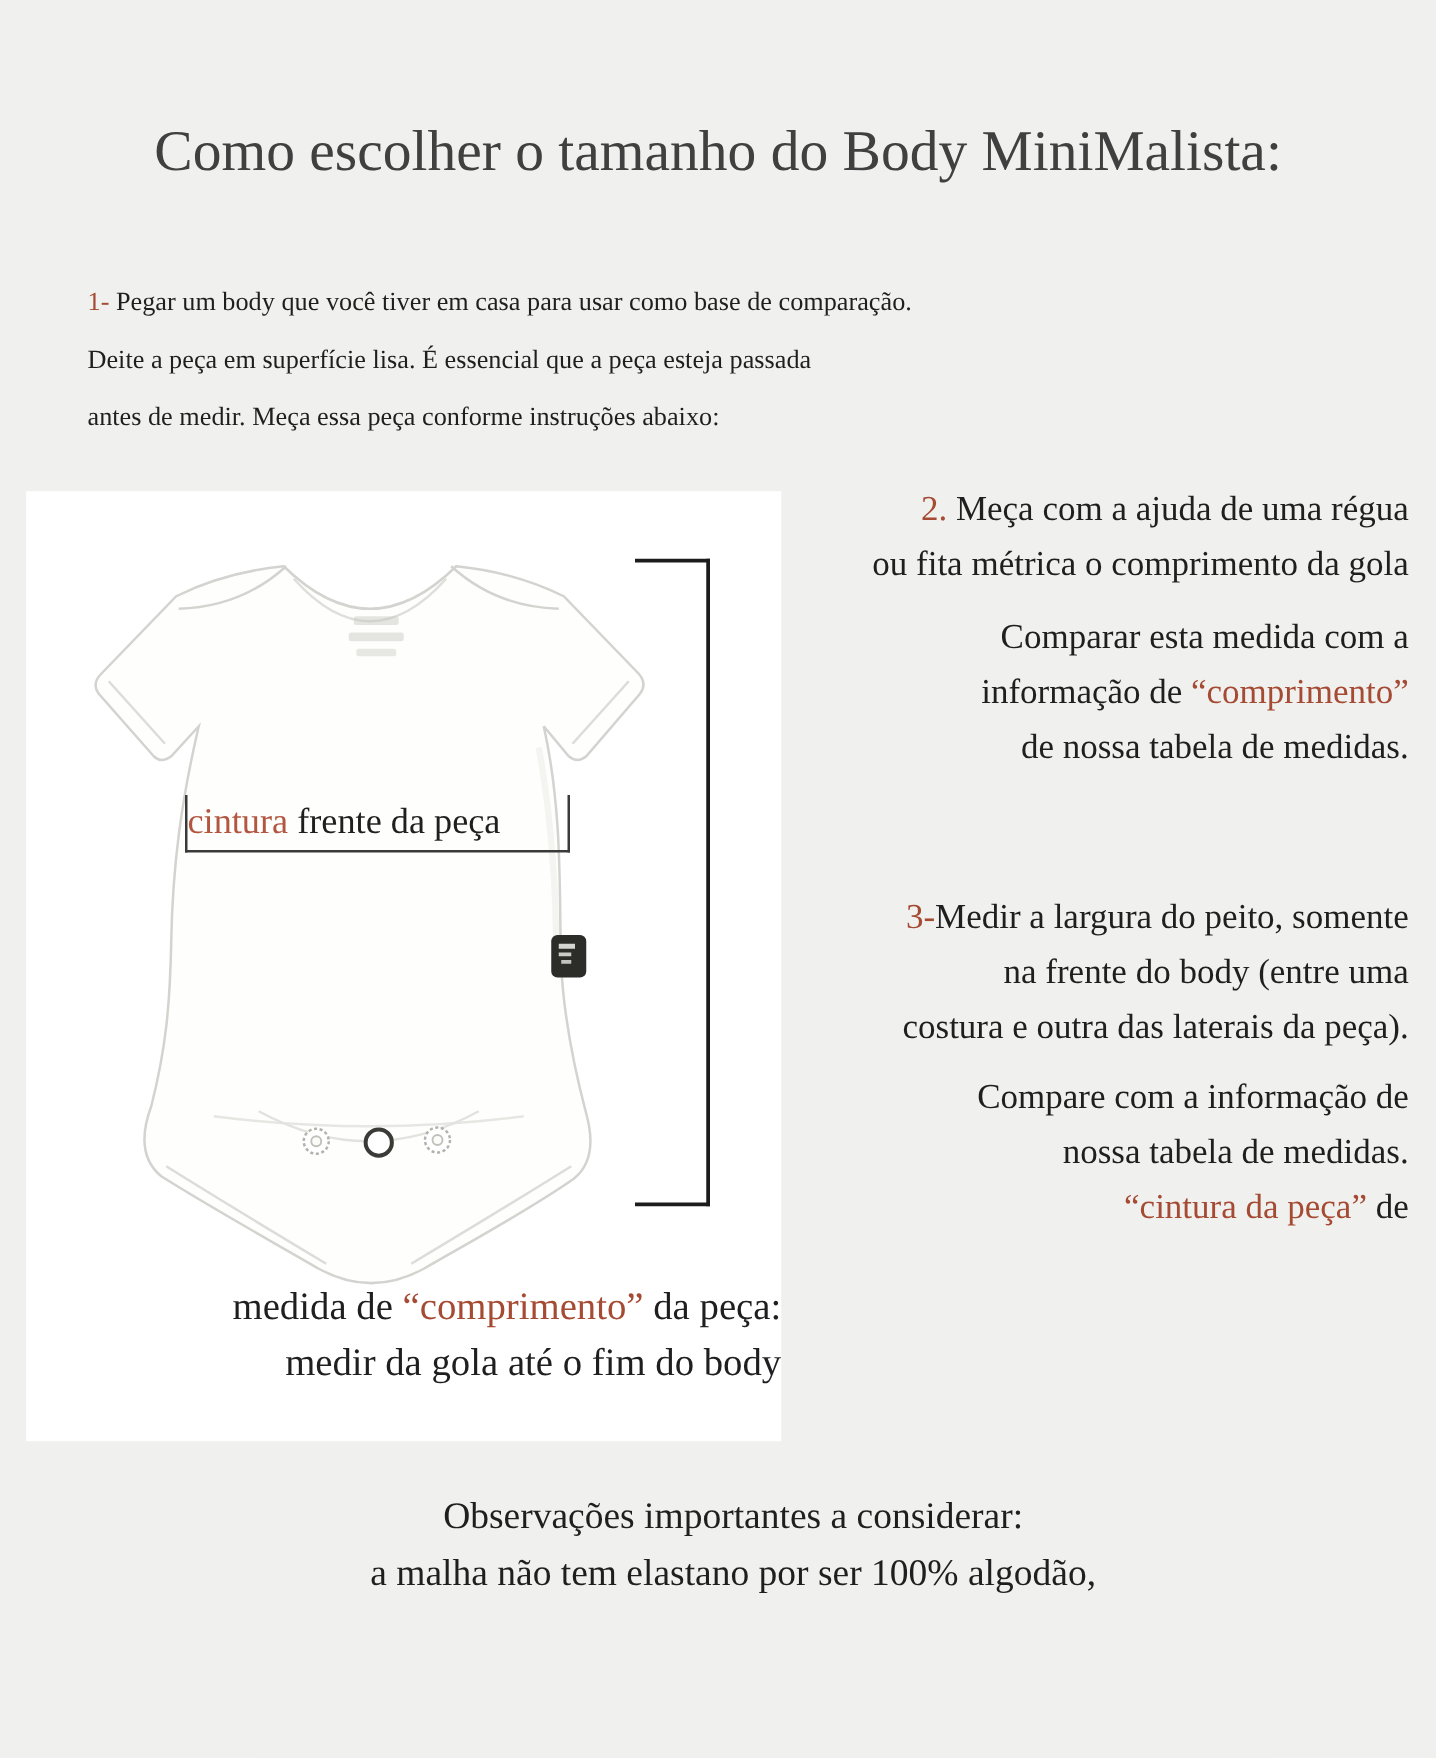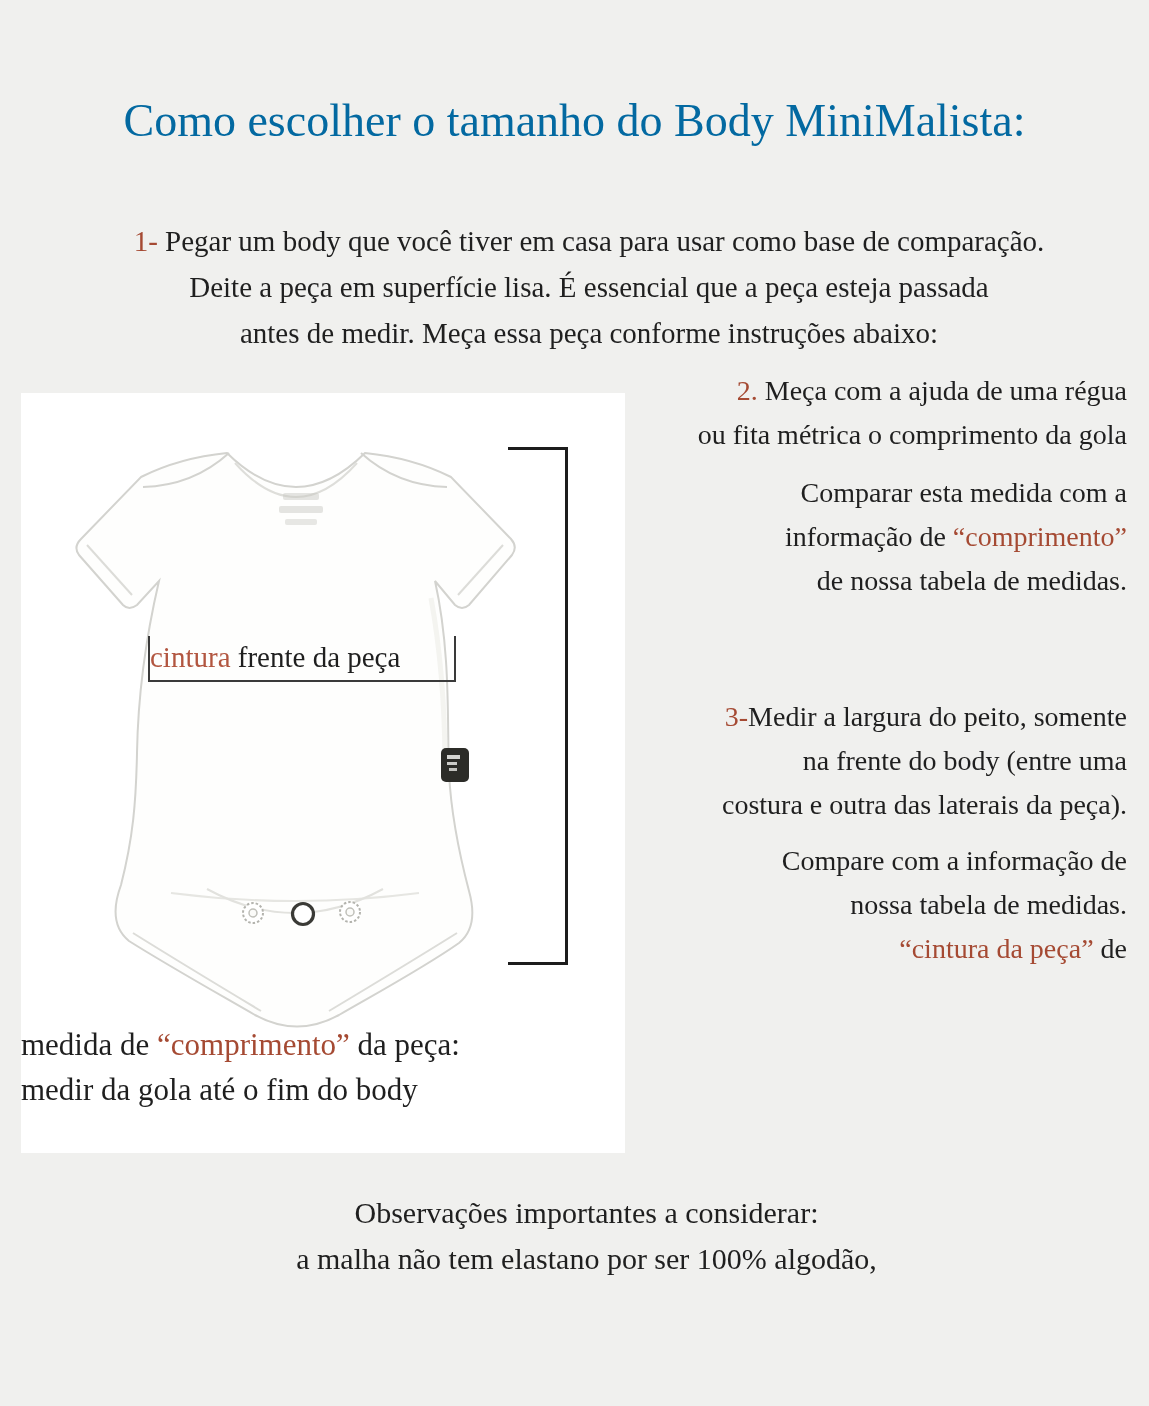--- a/index.html
+++ b/index.html
@@ -12,32 +12,32 @@
     width:1149px;height:1406px;
     margin:0 auto;
     background:#f0f0ee;
     overflow:hidden;
     color:#1f1f1f;
   }
   .title{
     position:absolute;top:94px;left:0;width:100%;
     text-align:center;
     font-size:46px;
-    color:#0369a1;
+    color:#404040;
     white-space:nowrap;
   }
   .accent{color:#a54a33;}
   .step1{
     position:absolute;top:218px;left:70px;right:41px;
-    text-align:center;
-    font-size:29px;line-height:46px;
+    text-align:left;
+    font-size:21px;line-height:46px;
     white-space:nowrap;
   }
   .right-col{
-    position:absolute;top:369px;left:622px;right:22px;
+    position:absolute;top:386px;left:622px;right:22px;
     text-align:right;
     font-size:28px;line-height:44px;
     white-space:nowrap;
   }
   .right-col .para2{margin-top:14px;}
   .right-col .para3{margin-top:92px;}
   .right-col .para4{margin-top:12px;}
   .image-panel{
     position:absolute;left:21px;top:393px;
     width:604px;height:760px;
@@ -56,21 +56,21 @@
   .waist-label .accent{color:#b25640;}
   .length-bracket{
     position:absolute;left:508px;top:447px;
     width:57px;height:512px;
     border-top:3px solid #1c1c1c;
     border-right:3px solid #1c1c1c;
     border-bottom:3px solid #1c1c1c;
   }
   .caption{
     position:absolute;left:21px;top:1022px;width:604px;
-    text-align:left;
+    text-align:right;
     font-size:31px;line-height:45px;
     white-space:nowrap;
   }
   .notes{
     position:absolute;top:1190px;left:12px;width:100%;
     text-align:center;
     font-size:30px;line-height:46px;
     white-space:nowrap;
   }
 </style>

